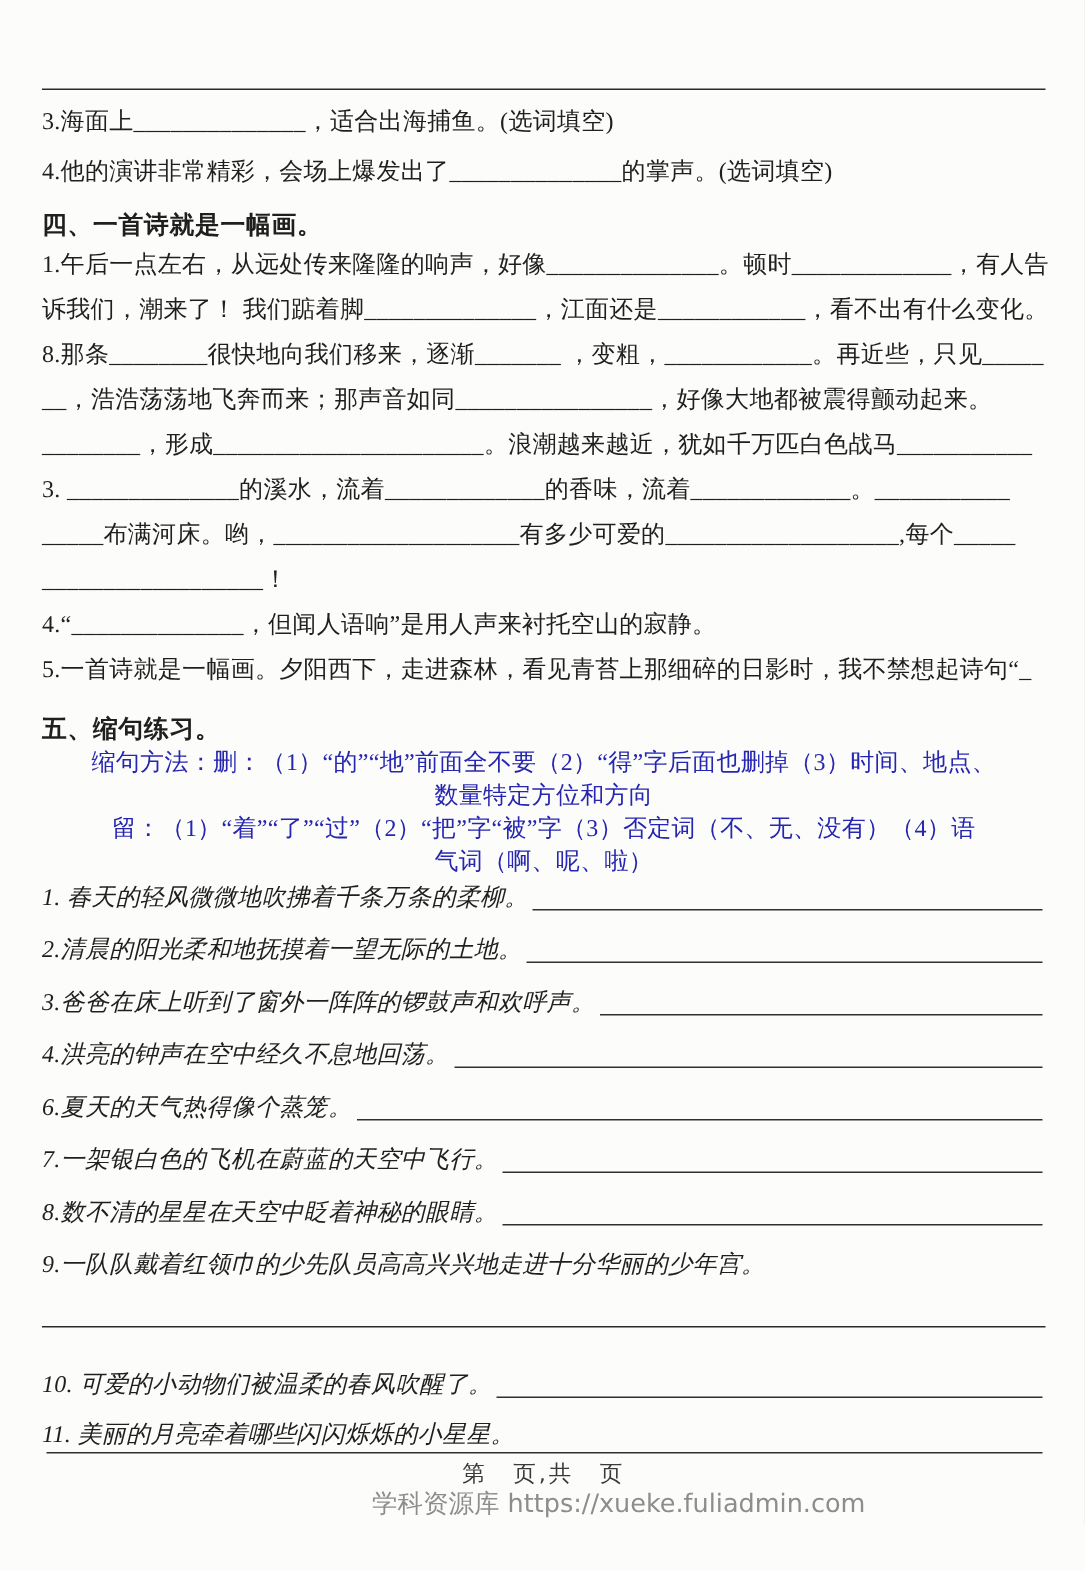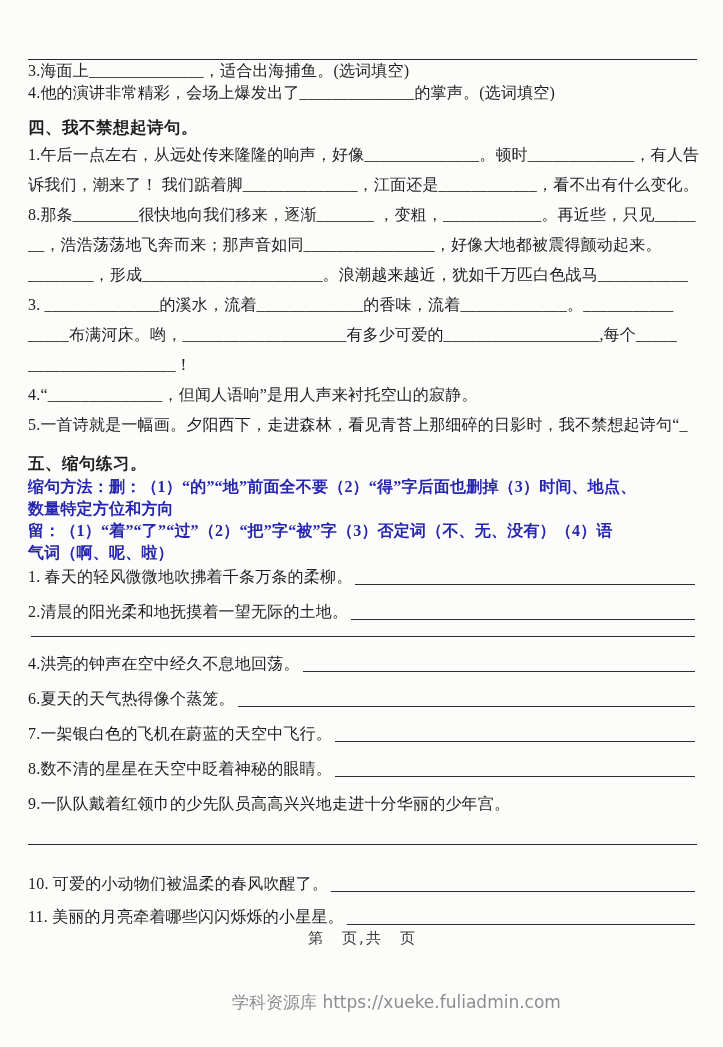--- a/index.html
+++ b/index.html
@@ -19,29 +19,29 @@
     margin-top:59px;
     border:none;
     border-bottom:1.6px solid var(--rule,#2b2b2b);
     height:0;
   }
   .line{
     font-size:16px;
     white-space:nowrap;
     letter-spacing:0.2px;
   }
-  .ti{line-height:22px;}
+  .ti{margin-top:11px;line-height:22px;}
   .section{margin-top:12px;line-height:24px;font-weight:bold;font-size:16.5px;letter-spacing:0.5px;}
   .q{line-height:30px;}
-  .blue{color:var(--blue,#2626b0);font-weight:bold;line-height:22px;}
+  .blue{color:var(--blue,#2626b0);font-weight:normal;line-height:22px;text-align:center;}
   .ex{line-height:22px;margin-top:13px;display:flex;}
   .ex-first{margin-top:2px;}
   .ex-after-rule{margin-top:28px;}
-  .ex-last{margin-top:11px;}
-  .ex .txt{flex:0 0 auto;}
+  .ex-last{margin-top:11px;flex-direction:column;}
+  .ex .txt{flex:0 0 auto;font-style:italic;}
   .trail{
     flex:1 1 auto;
     border-bottom:1px solid #303030;
     margin:0 2px 3px 3px;
     min-width:30px;
   }
   .blank-row{
     margin-top:28px;
     height:1px;
     border-bottom:1.5px solid var(--rule,#2b2b2b);
@@ -50,37 +50,37 @@
     margin-top:1px;
     text-align:center;
     font-family:"DejaVu Sans","Liberation Sans",sans-serif;
     font-size:15px;
     color:#3a3a3a;
     letter-spacing:2px;
     line-height:18px;
   }
   .watermark{
     position:absolute;
-    left:232px;top:991px;
+    left:248px;top:991px;
     font-family:"DejaVu Sans","Liberation Sans",sans-serif;
     font-size:17px;
     color:var(--wm,#8d8d8d);
     white-space:nowrap;
     pointer-events:none;
   }
 </style>
 </head>
 <body>
 
 <div class="page" style="--blue: #2626b0; --ink: #1f1f1f; --rule: #2b2b2b; --wm: #8d8d8d;">
   <div class="top-rule"></div>
   <div>
       <div class="line ti"><span class="txt">3.海面上______________，适合出海捕鱼。(选词填空)</span></div>
       <div class="line ti"><span class="txt">4.他的演讲非常精彩，会场上爆发出了______________的掌声。(选词填空)</span></div>
-      <div class="line section"><span class="txt">四、我不禁想起诗句。</span></div>
+      <div class="line section"><span class="txt">四、一首诗就是一幅画。</span></div>
       <div class="line q"><span class="txt">1.午后一点左右，从远处传来隆隆的响声，好像______________。顿时_____________，有人告</span></div>
       <div class="line q"><span class="txt">诉我们，潮来了！ 我们踮着脚______________，江面还是____________，看不出有什么变化。</span></div>
       <div class="line q"><span class="txt">8.那条________很快地向我们移来，逐渐_______ ，变粗，____________。再近些，只见_____</span></div>
       <div class="line q"><span class="txt">__，浩浩荡荡地飞奔而来；那声音如同________________，好像大地都被震得颤动起来。</span></div>
       <div class="line q"><span class="txt">________，形成______________________。浪潮越来越近，犹如千万匹白色战马___________</span></div>
       <div class="line q"><span class="txt">3. ______________的溪水，流着_____________的香味，流着_____________。___________</span></div>
       <div class="line q"><span class="txt">_____布满河床。哟，____________________有多少可爱的___________________,每个_____</span></div>
       <div class="line q"><span class="txt">__________________！</span></div>
       <div class="line q"><span class="txt">4.“______________，但闻人语响”是用人声来衬托空山的寂静。</span></div>
       <div class="line q"><span class="txt">5.一首诗就是一幅画。夕阳西下，走进森林，看见青苔上那细碎的日影时，我不禁想起诗句“_</span></div>
@@ -91,20 +91,21 @@
       <div class="line blue"><span class="txt">气词（啊、呢、啦）</span></div>
       <div class="line ex ex-first">
         <span class="txt">1. 春天的轻风微微地吹拂着千条万条的柔柳。</span>
         <span class="trail"></span>
       </div>
       <div class="line ex">
         <span class="txt">2.清晨的阳光柔和地抚摸着一望无际的土地。</span>
         <span class="trail"></span>
       </div>
       <div class="line ex">
+        <span class="txt">3.爸爸在床上听到了窗外一阵阵的锣鼓声和欢呼声。</span>
         <span class="trail"></span>
       </div>
       <div class="line ex">
         <span class="txt">4.洪亮的钟声在空中经久不息地回荡。</span>
         <span class="trail"></span>
       </div>
       <div class="line ex">
         <span class="txt">6.夏天的天气热得像个蒸笼。</span>
         <span class="trail"></span>
       </div>

